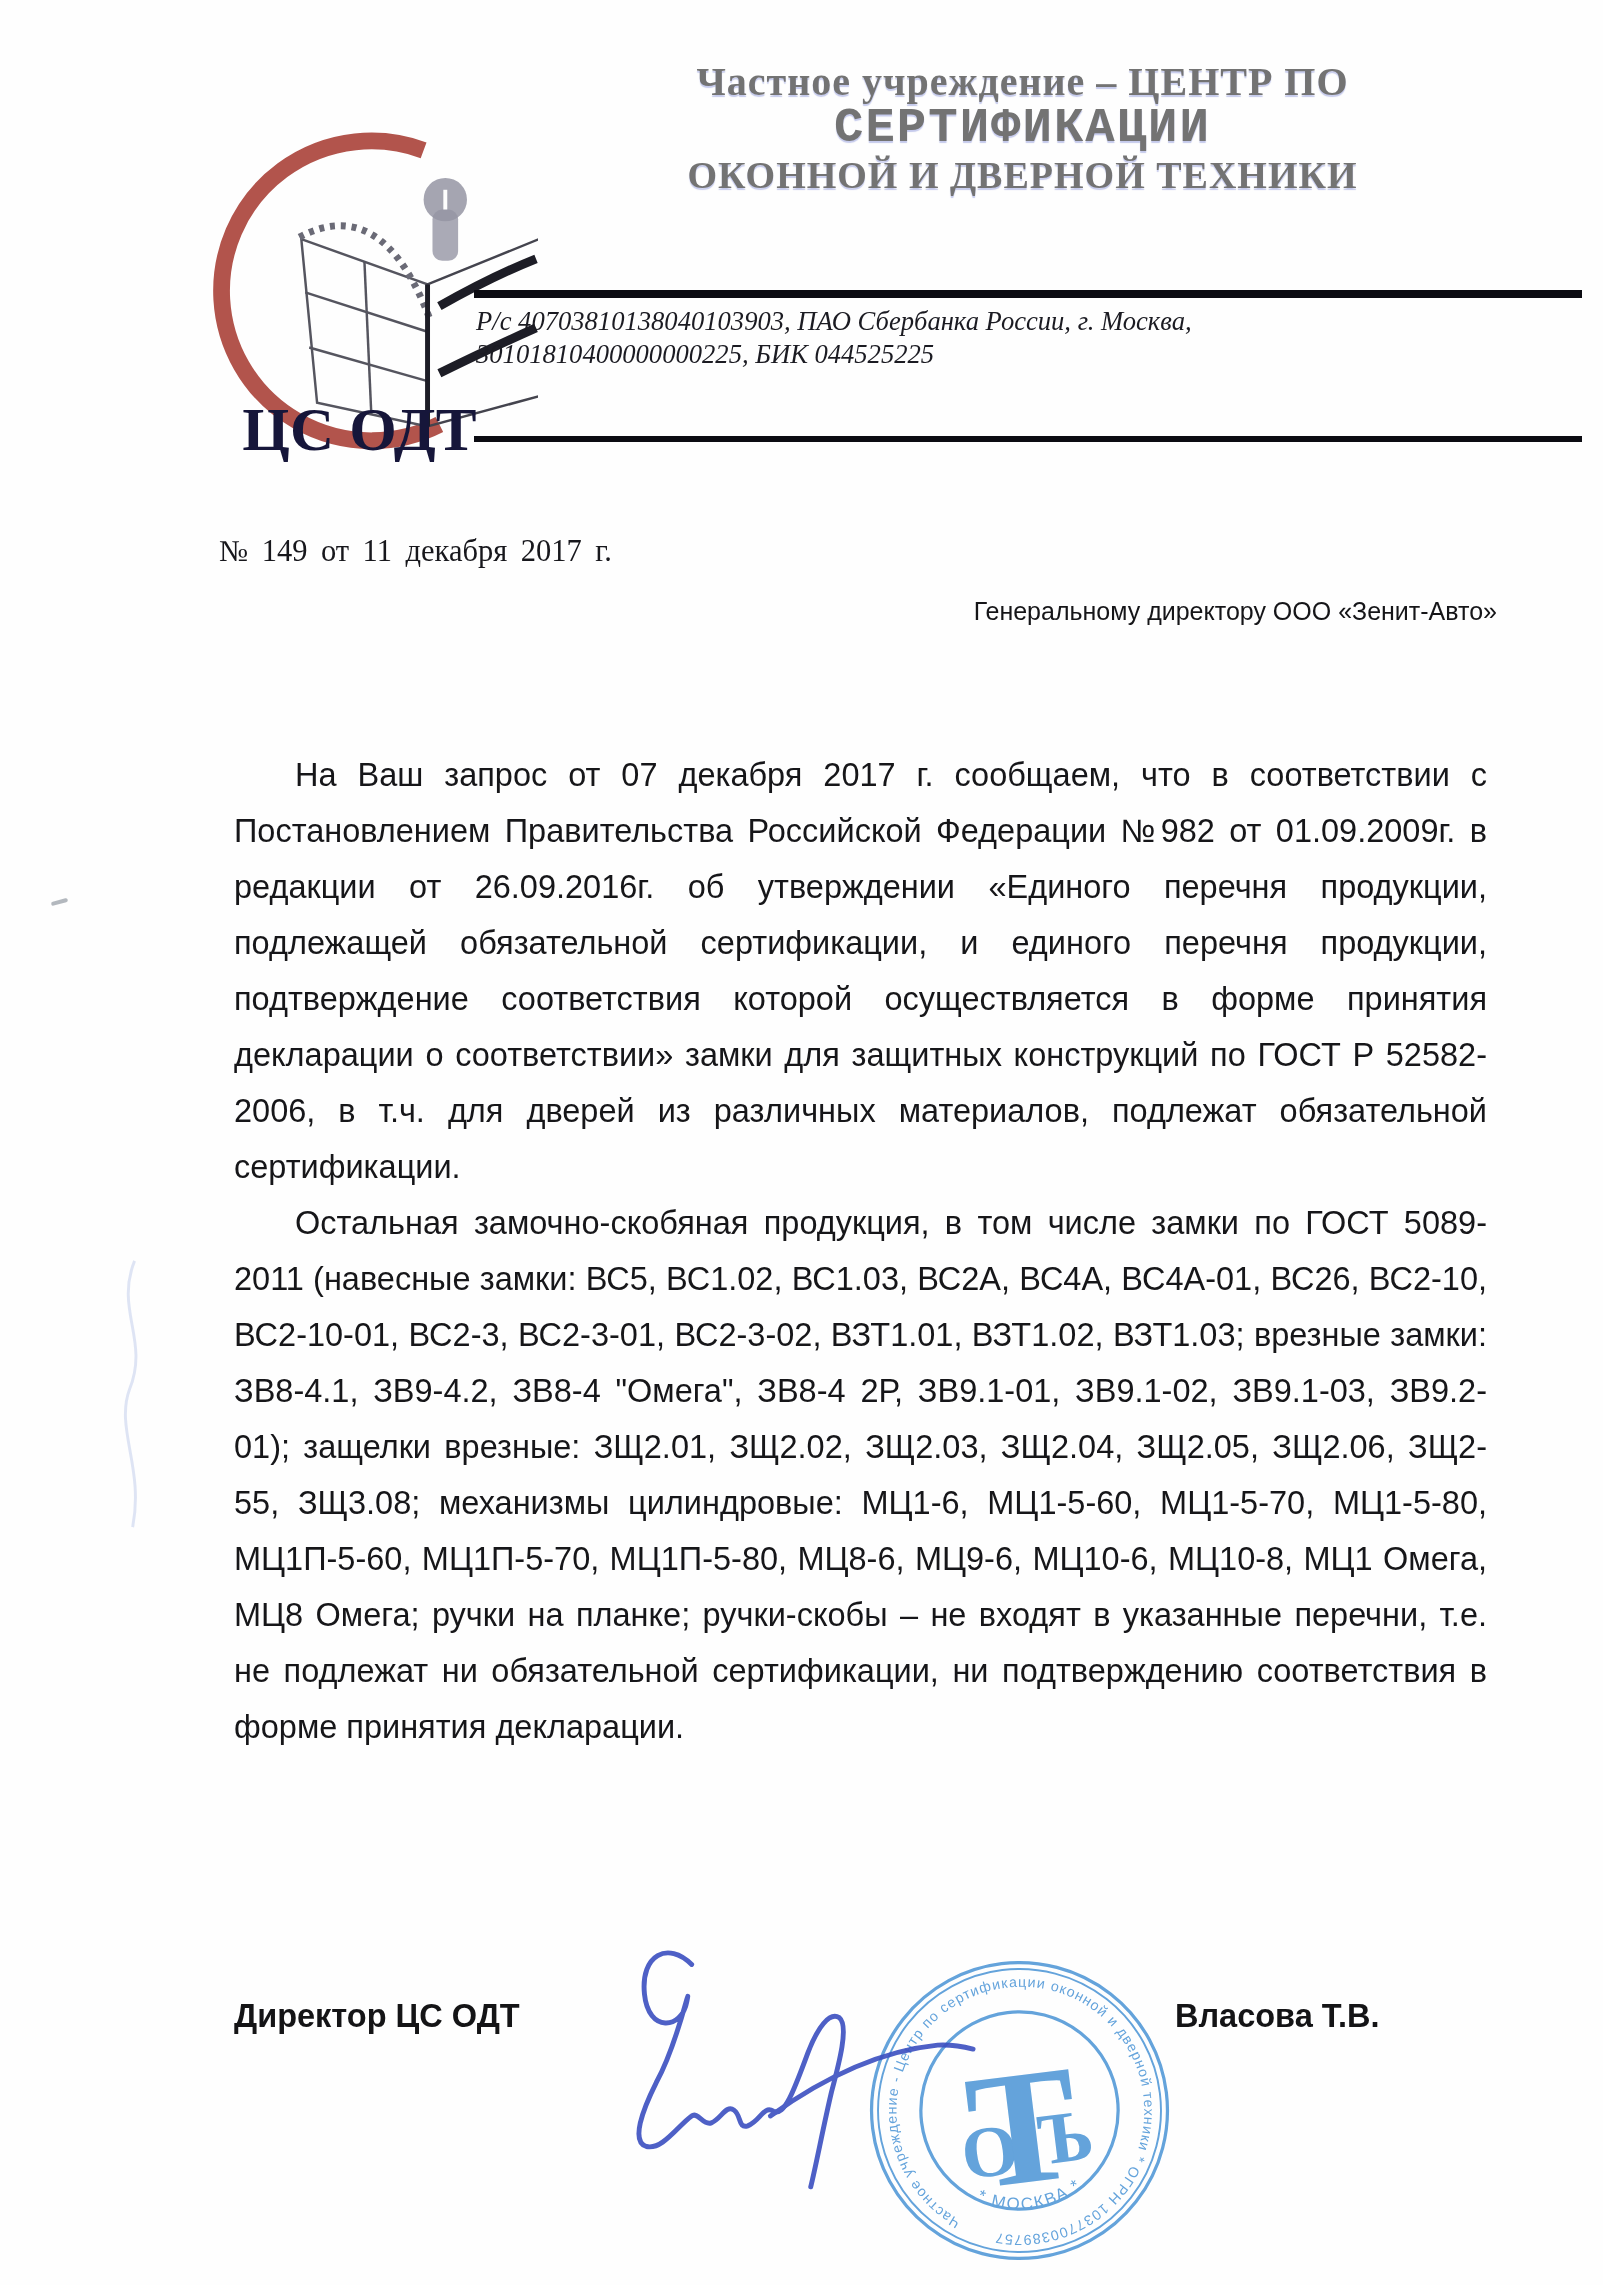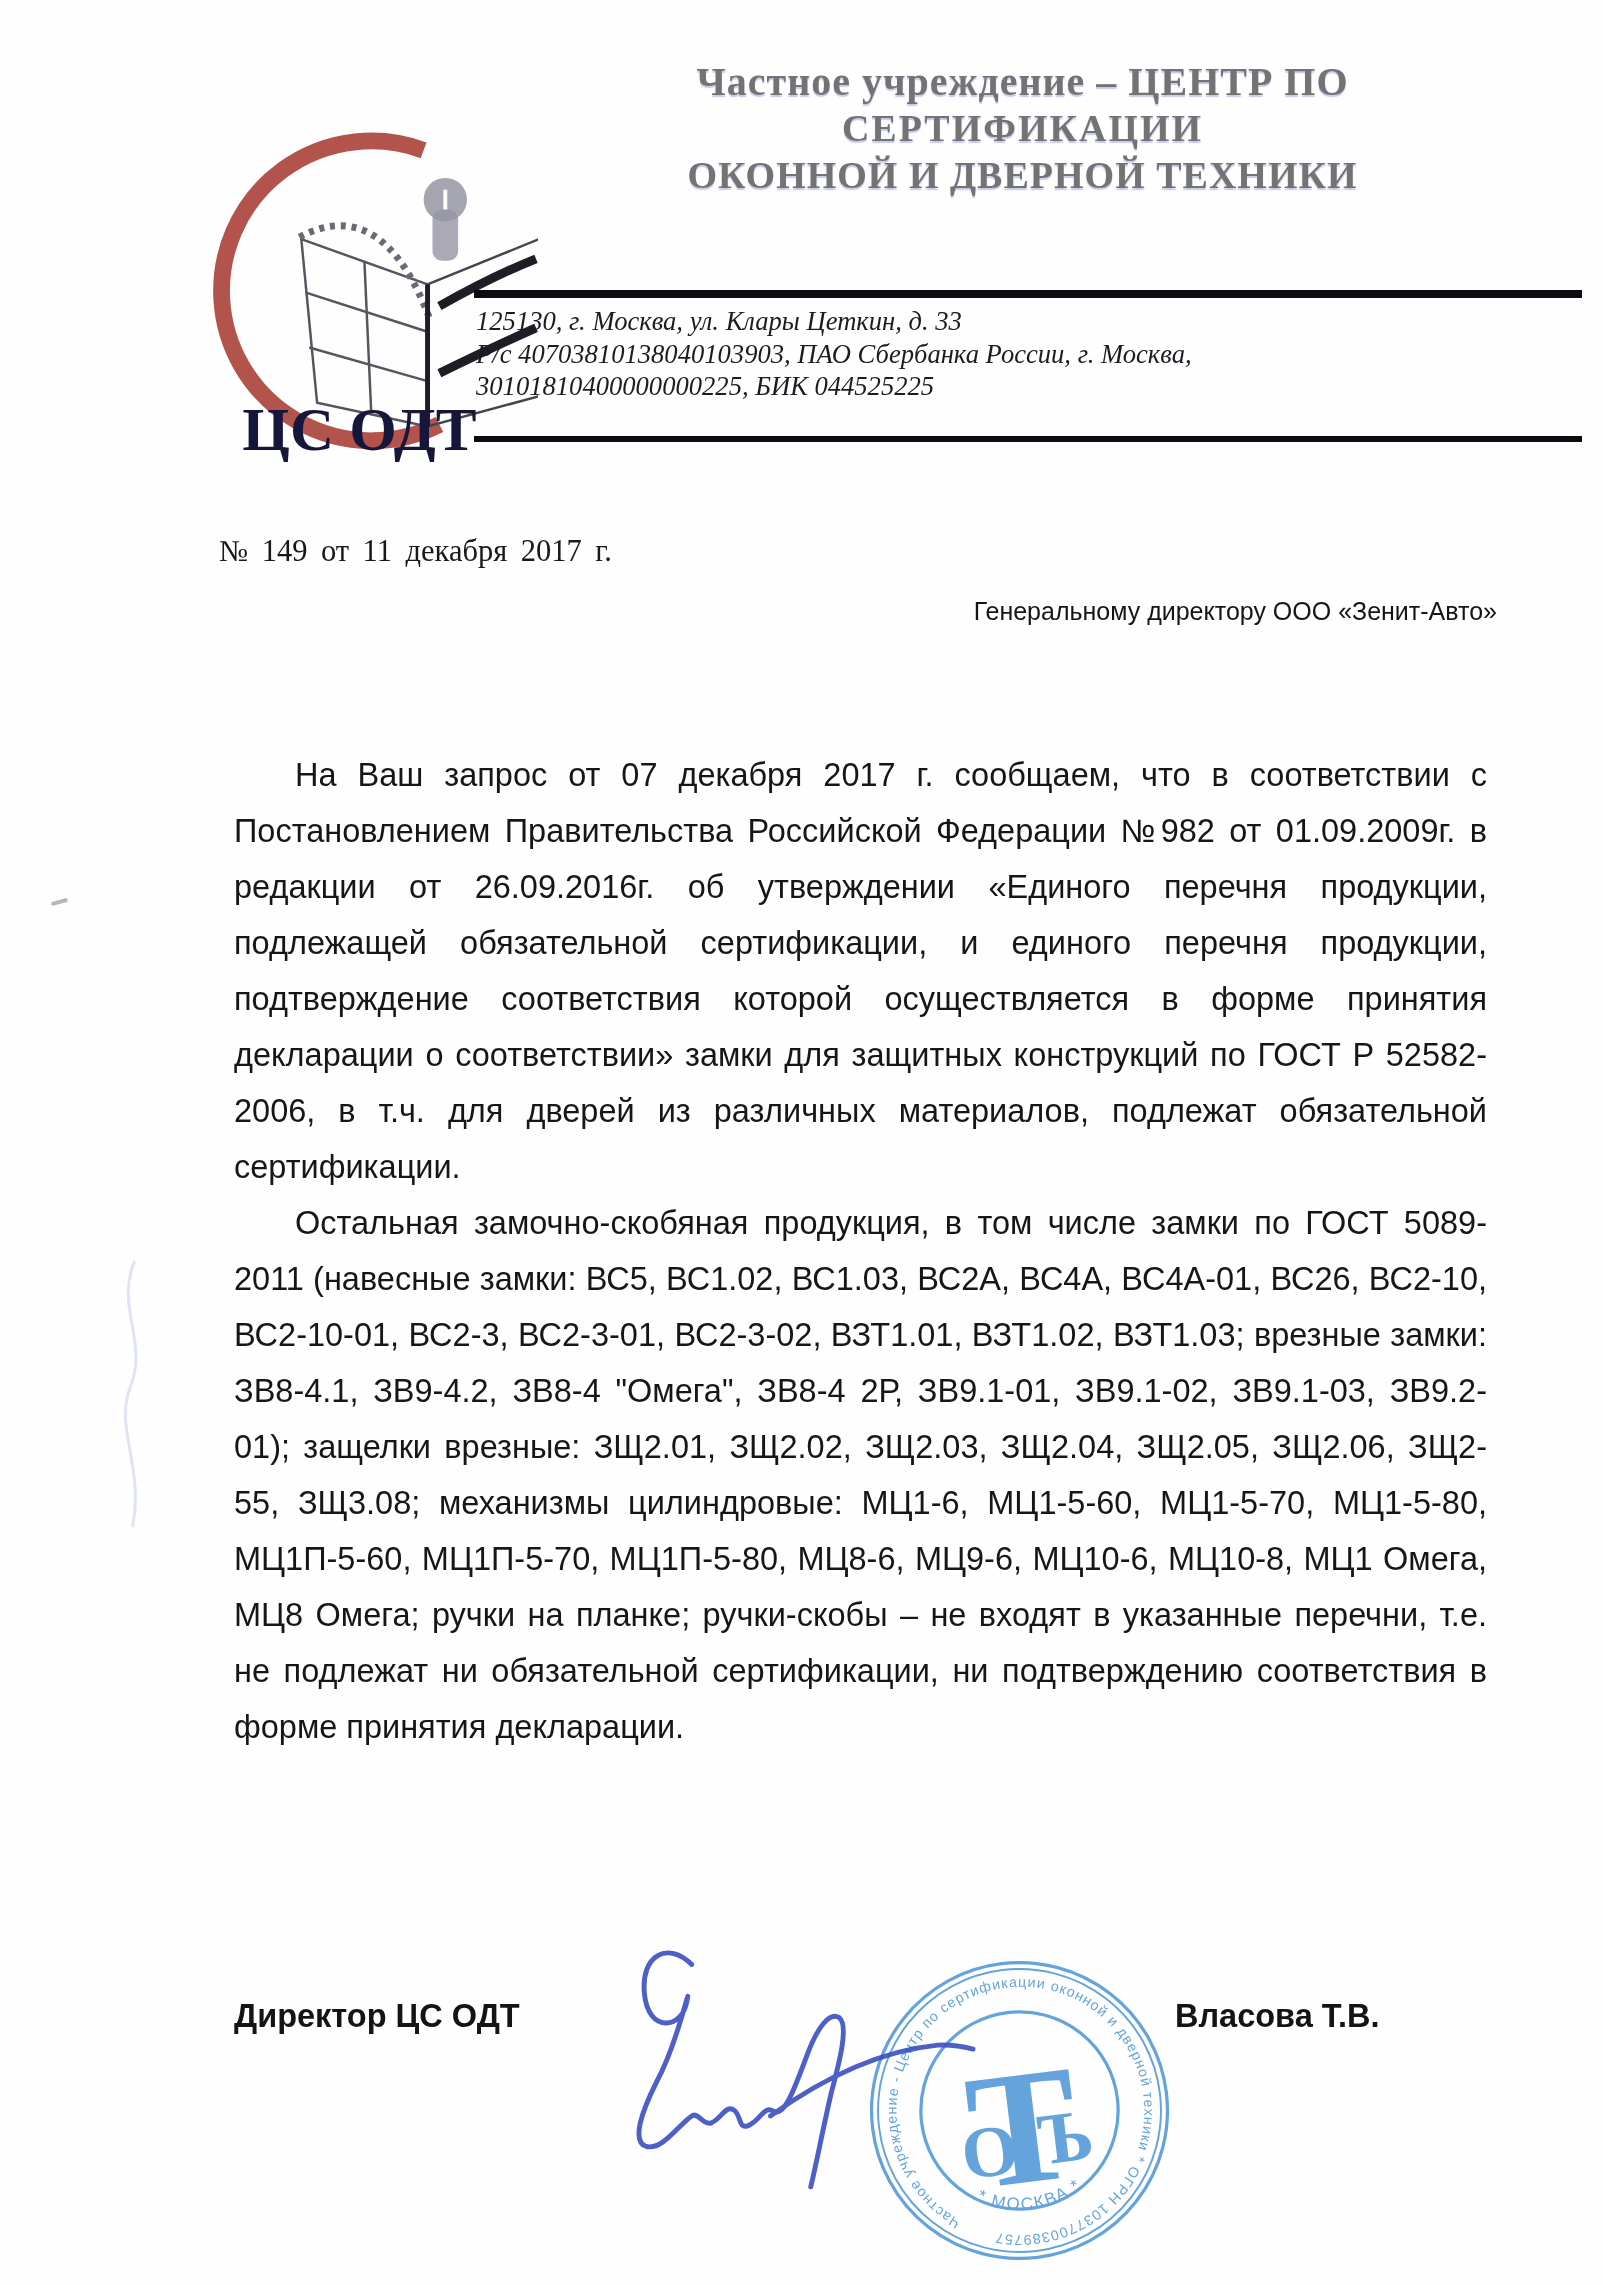--- a/index.html
+++ b/index.html
@@ -15,21 +15,21 @@
   
   .logo{position:absolute;left:181px;top:99px;width:357px;height:363px;}
   .header-title{
     position:absolute;left:456px;top:57px;width:1133px;
     text-align:center;
     font-family:"Liberation Serif",serif;
     font-weight:bold;color:#737373;
     text-shadow:0 2px 1px rgba(50,70,190,0.28);
   }
   .header-title .t1{font-size:40px;line-height:49px;letter-spacing:1px;}
-  .header-title .t2{font-size:38px;line-height:45px;letter-spacing:2px;}
+  .header-title .t2{font-size:49px;line-height:45px;letter-spacing:2px;font-family:Liberation Mono, monospace;}
   .header-title .t3{font-size:38px;line-height:49px;letter-spacing:1px;}
   .rule{position:absolute;background:#0c0c12;}
   .rule-top{left:474px;top:290px;width:1108px;height:7.9px;}
   .rule-bottom{left:474px;top:436px;width:1108px;height:5.9px;}
   .address{
     position:absolute;left:476px;top:305px;width:1113px;
     font-family:"Liberation Serif",serif;font-style:italic;
     font-size:26.6px;line-height:32.5px;color:#1b1b22;
   }
   
@@ -96,21 +96,20 @@
 
   <div class="header-title">
     <div class="t1">Частное учреждение – ЦЕНТР ПО</div>
     <div class="t2">СЕРТИФИКАЦИИ</div>
     <div class="t3">ОКОННОЙ И ДВЕРНОЙ ТЕХНИКИ</div>
   </div>
 
   <div class="rule rule-top"></div>
 
   <div class="address">
-    <div>125130,  г. Москва, ул. Клары Цеткин, д. 33</div>
     <div>Р/с 40703810138040103903, ПАО Сбербанка России, г. Москва,</div>
     <div>30101810400000000225, БИК 044525225</div>
   </div>
 
   <div class="rule rule-bottom"></div>
 
   <div class="ref-number">№  149 от  11 декабря  2017 г.</div>
 
   <div class="recipient">
     <div>Генеральному директору ООО «Зенит-Авто»</div>

